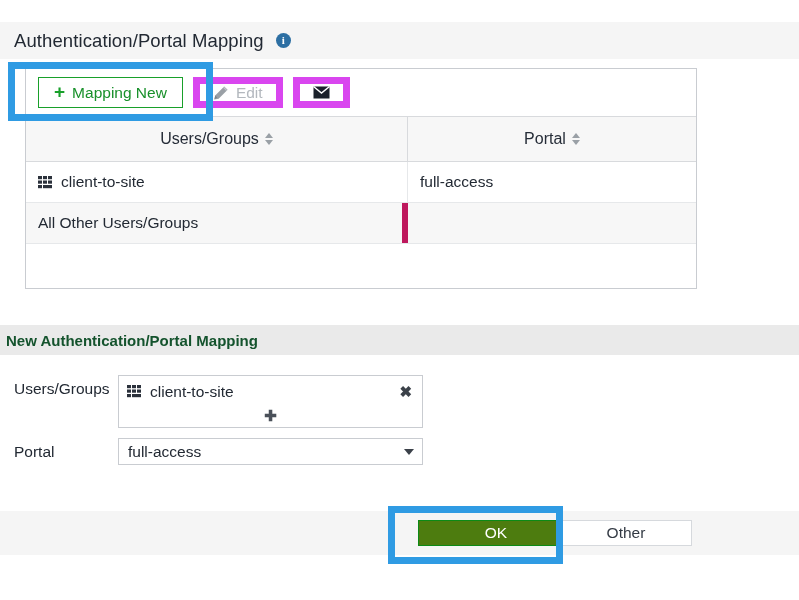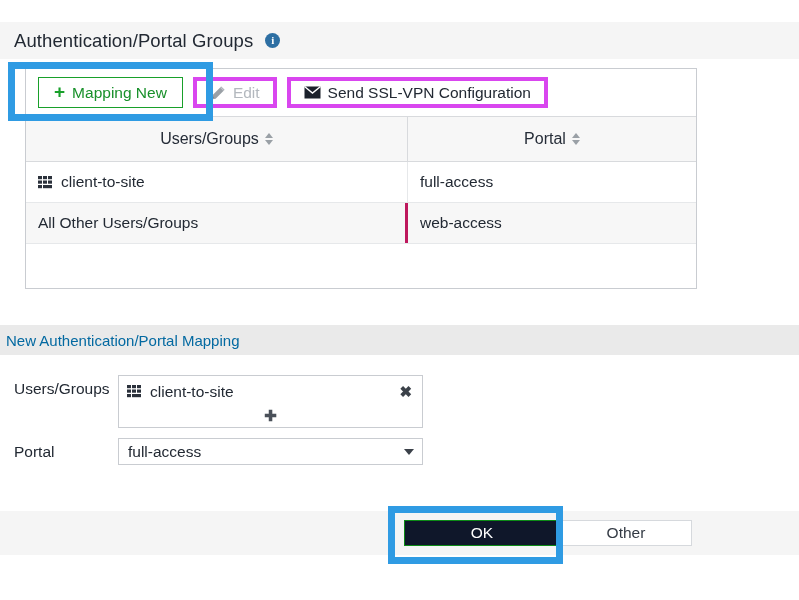--- a/index.html
+++ b/index.html
@@ -64,21 +64,21 @@
     border: 1px solid #c9ccd1;
     border-bottom: none;
     box-sizing: border-box;
     display: flex;
     align-items: center;
     padding-left: 12px;
     gap: 10px;
   }
   .tb-btn {
     height: 31px;
-    border: 4px solid #d946ef;
+    border: 7px solid #d946ef;
     background: #ffffff;
     box-sizing: border-box;
     display: inline-flex;
     align-items: center;
     gap: 7px;
     padding: 0 13px;
     font-size: 15.5px;
     color: #222933;
     cursor: pointer;
     white-space: nowrap;
@@ -169,21 +169,21 @@
   .tr.alt { background: #f7f7f7; }
   .td {
     display: flex;
     align-items: center;
     font-size: 15.5px;
     color: #222933;
     padding-left: 12px;
     box-sizing: border-box;
   }
   .td.col-users { border-right: 1px solid #e6e8ea; }
-  .tr.alt .td.col-users { border-right: 3px solid #be185d; }
+  .tr.alt .td.col-users { border-right: 6px solid #be185d; }
   .empty-area {
     height: 44px;
     background: #ffffff;
   }
 
   
   .group-icon {
     width: 15px; height: 13px;
     display: inline-block;
     margin-right: 8px;
@@ -193,21 +193,22 @@
 
   
   #newmap-band {
     top: 325px;
     height: 30px;
     padding-left: 6px;
     background: #eaeaea;
   }
   #newmap-band .band-title {
     font-size: 15px;
-    color: #0369a1;
+    color: #14532d;
+    font-weight: bold;
   }
 
   
   #form-area {
     position: absolute;
     left: 0;
     top: 375px;
     width: 799px;
   }
   .form-row {
@@ -294,24 +295,24 @@
     height: 26px;
     box-sizing: border-box;
     display: flex;
     align-items: center;
     justify-content: center;
     font-size: 15.5px;
     cursor: pointer;
     font-family: "Liberation Sans", sans-serif;
   }
   #ok-button {
-    left: 404px;
+    left: 418px;
     top: 520px;
     width: 156px;
-    background: #0f172a;
+    background: #4d7c0f;
     color: #ffffff;
     border: 1px solid #0c8a16;
   }
   #cancel-button {
     left: 560px;
     top: 520px;
     width: 132px;
     background: #ffffff;
     color: #333a44;
     border: 1px solid #d6d9dd;
@@ -334,21 +335,21 @@
     left: 388px;
     top: 506px;
     width: 175px;
     height: 58px;
   }
 </style>
 </head>
 <body>
 
 <div class="section-band" id="title-band">
-  <span class="band-title">Authentication/Portal Groups</span>
+  <span class="band-title">Authentication/Portal Mapping</span>
   <span class="info-icon">i</span>
 </div>
 
 <div id="toolbar">
 
   <div class="tb-btn create">
     <span class="plus-glyph">+</span>
     <span>Mapping New</span>
   </div>
 
@@ -364,21 +365,20 @@
   </div>
 
 
   <div class="tb-btn">
     <span class="env-icon">
       <svg viewBox="0 0 17 13" width="17" height="13" aria-hidden="true">
         <rect x="0.5" y="0.5" width="16" height="12" fill="#1b212b"></rect>
         <path d="M0.5 0.5 L8.5 7 L16.5 0.5" fill="none" stroke="#ffffff" stroke-width="1.4"></path>
       </svg>
     </span>
-    <span>Send SSL-VPN Configuration</span>
   </div>
 </div>
 
 <div id="mapping-table">
 
   <div class="thead-row">
     <div class="th col-users">
       <span>Users/Groups</span>
       <span class="sort-arrows">
           <i class="up"></i>
@@ -408,21 +408,20 @@
           <rect x="5" y="9" width="9" height="3.2" fill="#2b313b"></rect>
         </svg>
       </span>
       <span>client-to-site</span>
     </div>
     <div class="td col-portal">full-access</div>
   </div>
 
   <div class="tr alt">
     <div class="td col-users">All Other Users/Groups</div>
-    <div class="td col-portal">web-access</div>
   </div>
 
   <div class="empty-area"></div>
 </div>
 
 <div class="section-band" id="newmap-band">
   <span class="band-title">New Authentication/Portal Mapping</span>
 </div>
 
 <div id="form-area">

